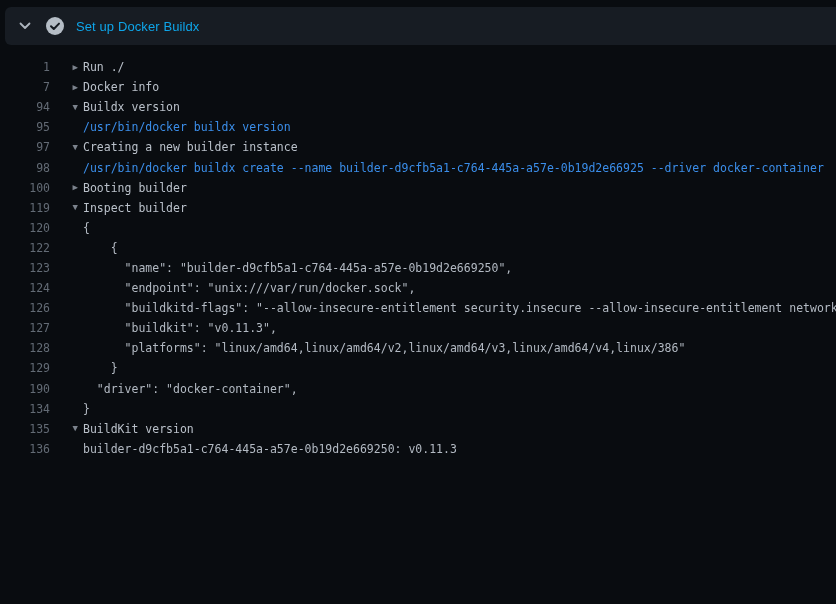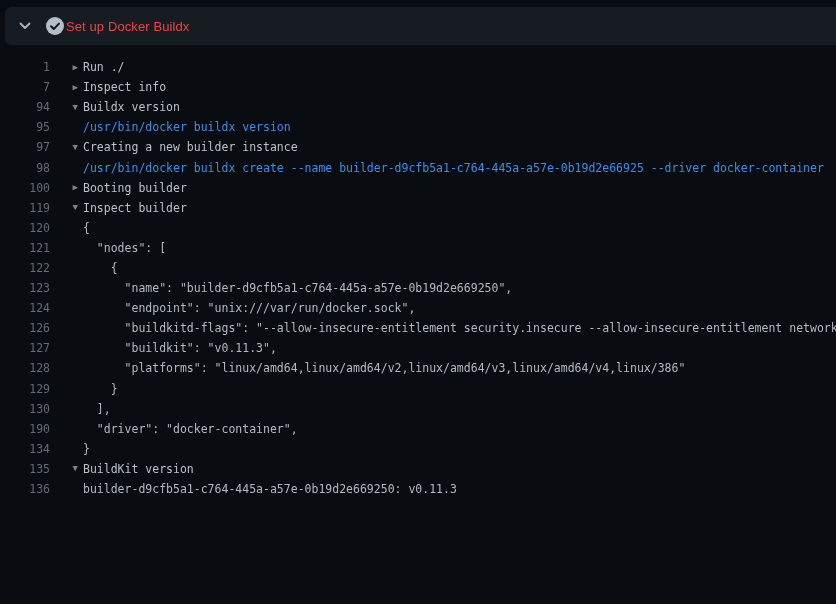--- a/index.html
+++ b/index.html
@@ -19,22 +19,22 @@
     border-radius: 6px;
     display: flex;
     align-items: center;
     padding-left: 11px;
     box-sizing: border-box;
     cursor: pointer;
   }
   .step-header .chev { width: 18px; height: 18px; flex: 0 0 auto; }
   .step-header .check-wrap { margin-left: 11px; width: 20px; height: 20px; flex: 0 0 auto; }
   .step-header .step-title {
-    margin-left: 1px;
-    color: #ef4444;
+    margin-left: 11px;
+    color: #0ea5e9;
     font-size: 13px;
     font-weight: 500;
     letter-spacing: 0.1px;
   }
 
   
   .log-area {
     position: absolute;
     left: 0; top: 57px; right: 0;
     font-family: "DejaVu Sans Mono", "Liberation Mono", monospace;
@@ -81,34 +81,32 @@
     <svg width="20" height="20" viewBox="0 0 20 20">
       <circle cx="10" cy="10" r="9" fill="#b5bdc6"></circle>
       <path d="M6 10.2 L8.8 13 L14 7.6" fill="none" stroke="#151a21" stroke-width="2" stroke-linecap="round" stroke-linejoin="round"></path>
     </svg>
   </span>
   <span class="step-title">Set up Docker Buildx</span>
 </div>
 
 <div class="log-area">
     <div class="log-row kind-group_collapsed"><span class="num">1</span><span class="marker">▶</span><span class="txt">Run ./</span></div>
-    <div class="log-row kind-group_collapsed"><span class="num">7</span><span class="marker">▶</span><span class="txt">Inspect info</span></div>
+    <div class="log-row kind-group_collapsed"><span class="num">7</span><span class="marker">▶</span><span class="txt">Docker info</span></div>
     <div class="log-row kind-group_expanded"><span class="num">94</span><span class="marker">▼</span><span class="txt">Buildx version</span></div>
     <div class="log-row kind-command"><span class="num">95</span><span class="marker"></span><span class="txt">/usr/bin/docker buildx version</span></div>
     <div class="log-row kind-group_expanded"><span class="num">97</span><span class="marker">▼</span><span class="txt">Creating a new builder instance</span></div>
     <div class="log-row kind-command"><span class="num">98</span><span class="marker"></span><span class="txt">/usr/bin/docker buildx create --name builder-d9cfb5a1-c764-445a-a57e-0b19d2e66925 --driver docker-container</span></div>
     <div class="log-row kind-group_collapsed"><span class="num">100</span><span class="marker">▶</span><span class="txt">Booting builder</span></div>
     <div class="log-row kind-group_expanded"><span class="num">119</span><span class="marker">▼</span><span class="txt">Inspect builder</span></div>
     <div class="log-row kind-output"><span class="num">120</span><span class="marker"></span><span class="txt">{</span></div>
-    <div class="log-row kind-output"><span class="num">121</span><span class="marker"></span><span class="txt">  "nodes": [</span></div>
     <div class="log-row kind-output"><span class="num">122</span><span class="marker"></span><span class="txt">    {</span></div>
     <div class="log-row kind-output"><span class="num">123</span><span class="marker"></span><span class="txt">      "name": "builder-d9cfb5a1-c764-445a-a57e-0b19d2e669250",</span></div>
     <div class="log-row kind-output"><span class="num">124</span><span class="marker"></span><span class="txt">      "endpoint": "unix:///var/run/docker.sock",</span></div>
     <div class="log-row kind-output"><span class="num">126</span><span class="marker"></span><span class="txt">      "buildkitd-flags": "--allow-insecure-entitlement security.insecure --allow-insecure-entitlement network.host",</span></div>
     <div class="log-row kind-output"><span class="num">127</span><span class="marker"></span><span class="txt">      "buildkit": "v0.11.3",</span></div>
     <div class="log-row kind-output"><span class="num">128</span><span class="marker"></span><span class="txt">      "platforms": "linux/amd64,linux/amd64/v2,linux/amd64/v3,linux/amd64/v4,linux/386"</span></div>
     <div class="log-row kind-output"><span class="num">129</span><span class="marker"></span><span class="txt">    }</span></div>
-    <div class="log-row kind-output"><span class="num">130</span><span class="marker"></span><span class="txt">  ],</span></div>
     <div class="log-row kind-output"><span class="num">190</span><span class="marker"></span><span class="txt">  "driver": "docker-container",</span></div>
     <div class="log-row kind-output"><span class="num">134</span><span class="marker"></span><span class="txt">}</span></div>
     <div class="log-row kind-group_expanded"><span class="num">135</span><span class="marker">▼</span><span class="txt">BuildKit version</span></div>
     <div class="log-row kind-output"><span class="num">136</span><span class="marker"></span><span class="txt">builder-d9cfb5a1-c764-445a-a57e-0b19d2e669250: v0.11.3</span></div>
   </div>
 
 </body></html>

